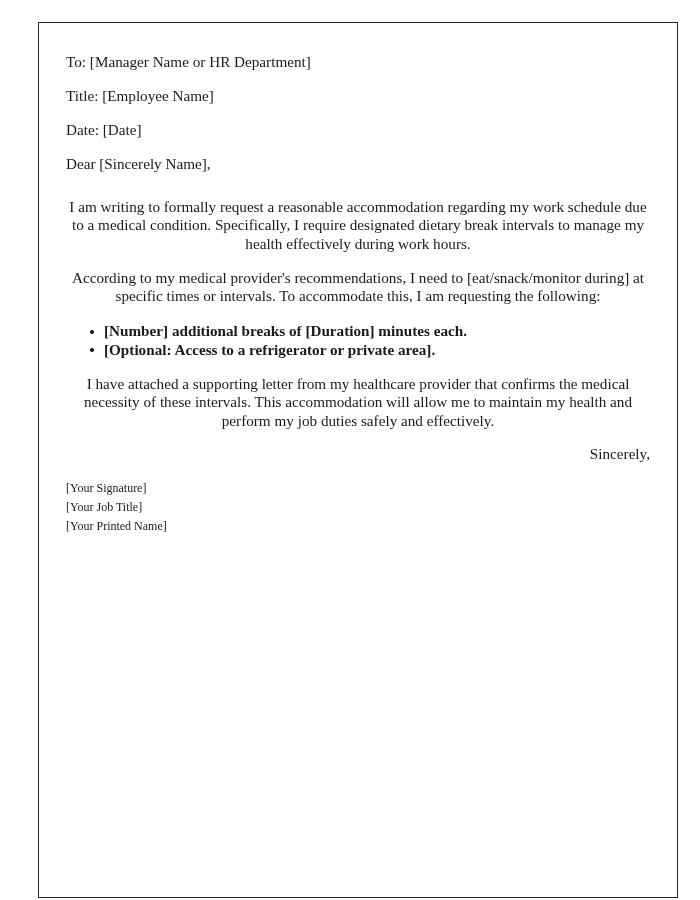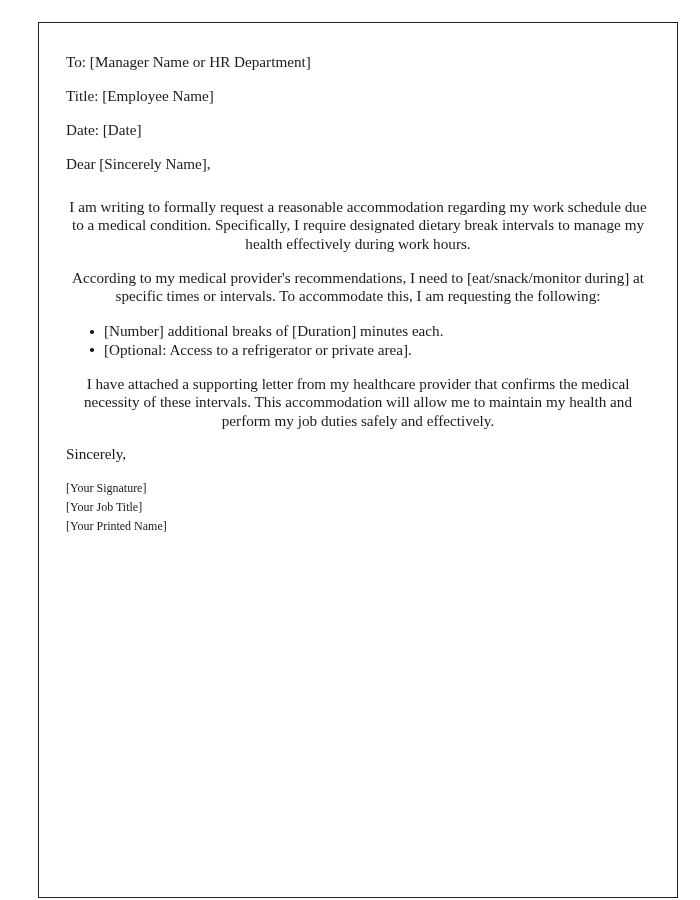--- a/index.html
+++ b/index.html
@@ -55,20 +55,21 @@
   }
 
   .para.first {
     margin-top: 17px;
   }
 
   ul.req-list {
     list-style: none;
     margin: 17px 0 0 0;
     padding: 0;
+    font-weight: bold;
   }
 
   ul.req-list li {
     position: relative;
     font-size: 15.2px;
     line-height: 18.3px;
     padding-left: 38px;
   }
 
   ul.req-list li .bullet-dot {
@@ -78,20 +79,21 @@
     width: 3.6px;
     height: 3.6px;
     background: #1a1a1a;
     border-radius: 50%;
   }
 
   .closing {
     font-size: 15.2px;
     line-height: 18.3px;
     margin-top: 13px;
+    text-align: right;
   }
 
   .sig-block {
     margin-top: 16px;
   }
 
   .sig-block .sig-line {
     font-size: 12px;
     line-height: 19px;
     white-space: nowrap;

